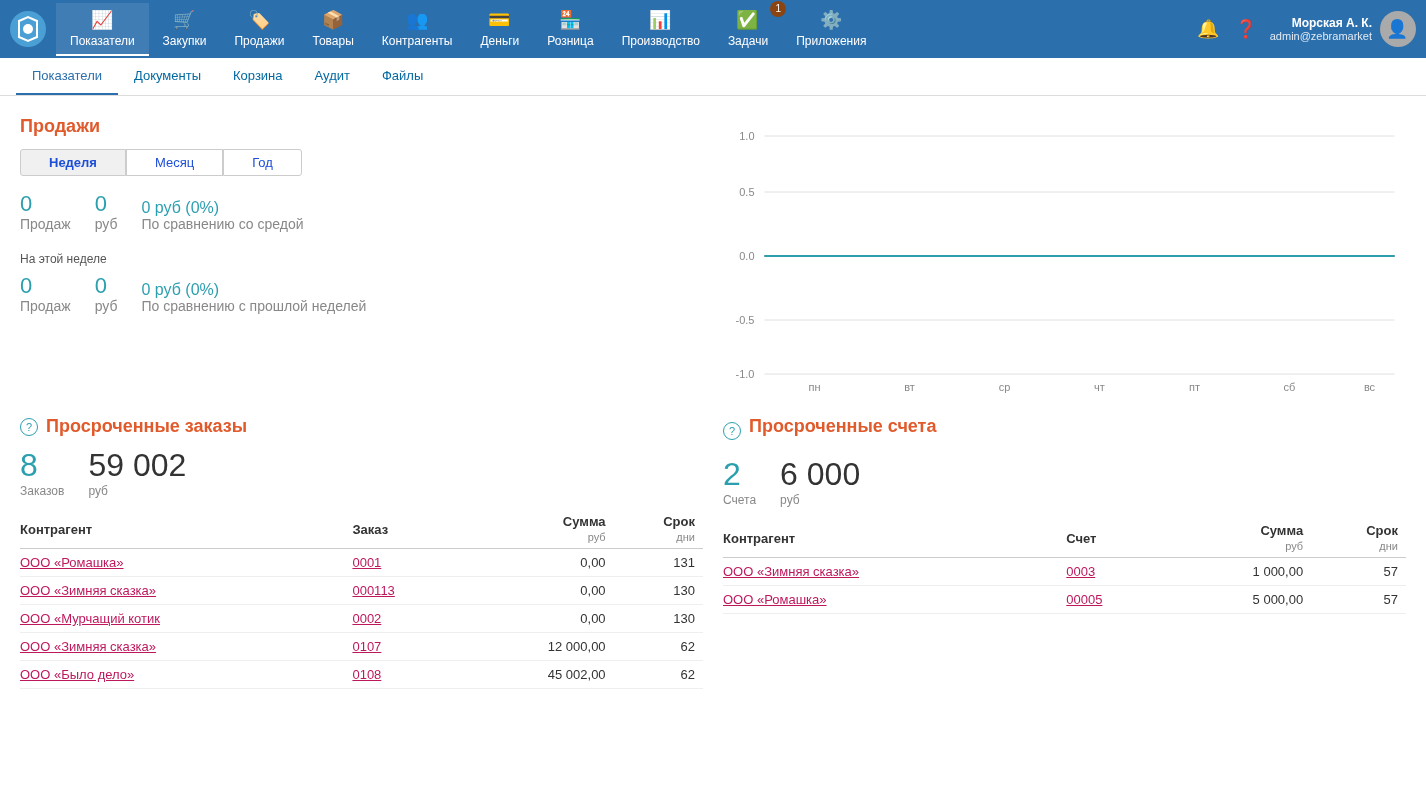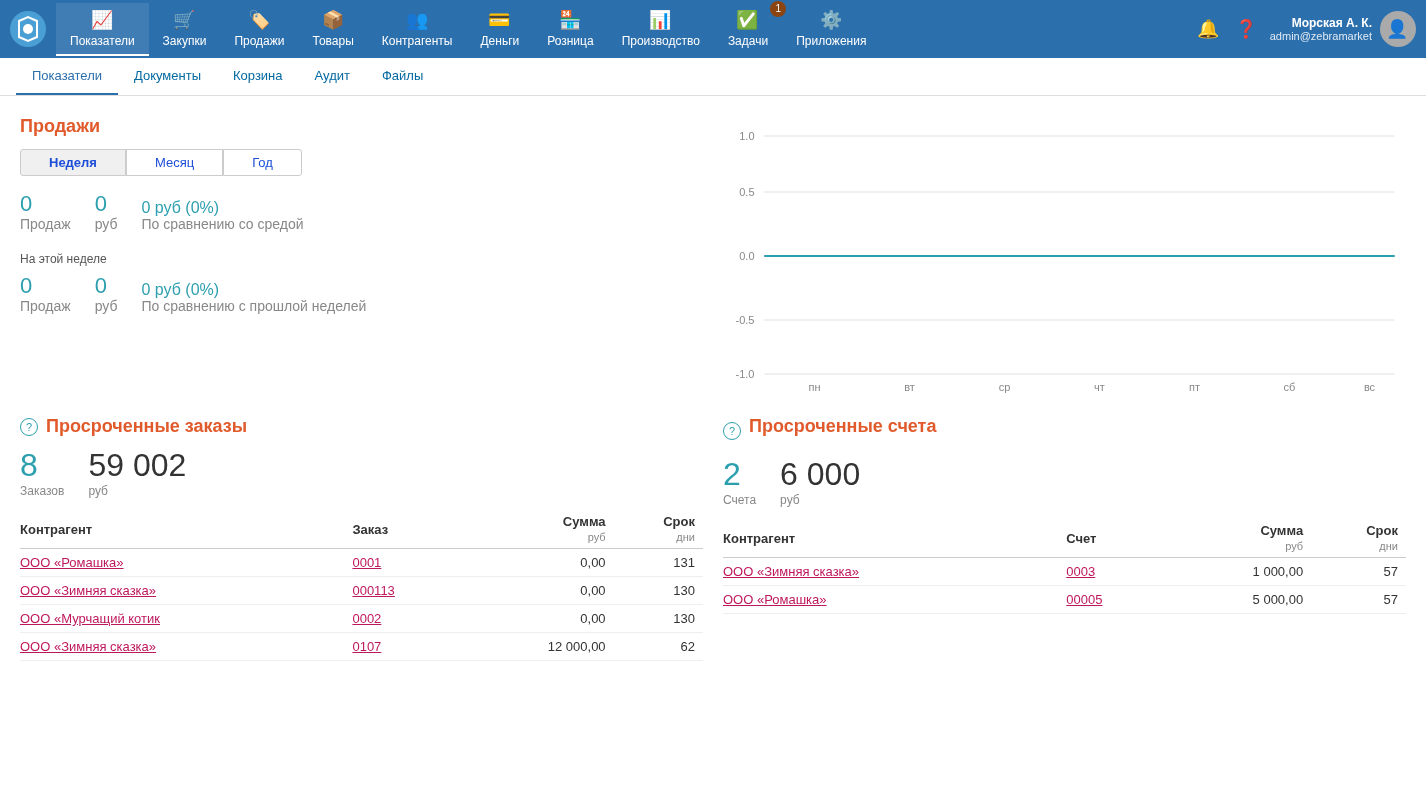--- a/index.html
+++ b/index.html
@@ -421,20 +421,26 @@
             <td><a class="link">0002</a></td>
             <td class="right">0,00</td>
             <td class="right">130</td>
           </tr>
           <tr>
             <td><a class="link">ООО «Зимняя сказка»</a></td>
             <td><a class="link">0107</a></td>
             <td class="right">12 000,00</td>
             <td class="right">62</td>
           </tr>
+          <tr>
+            <td><a class="link">ООО «Было дело»</a></td>
+            <td><a class="link">0108</a></td>
+            <td class="right">45 002,00</td>
+            <td class="right">62</td>
+          </tr>
         </tbody>
       </table>
     </div>
   </div>
 
   <div class="bottom-right">
     <div class="section-header">
       <span class="help-icon">?</span>
       <span class="section-title" style="margin-bottom:9px;">Просроченные счета</span>
     </div>

